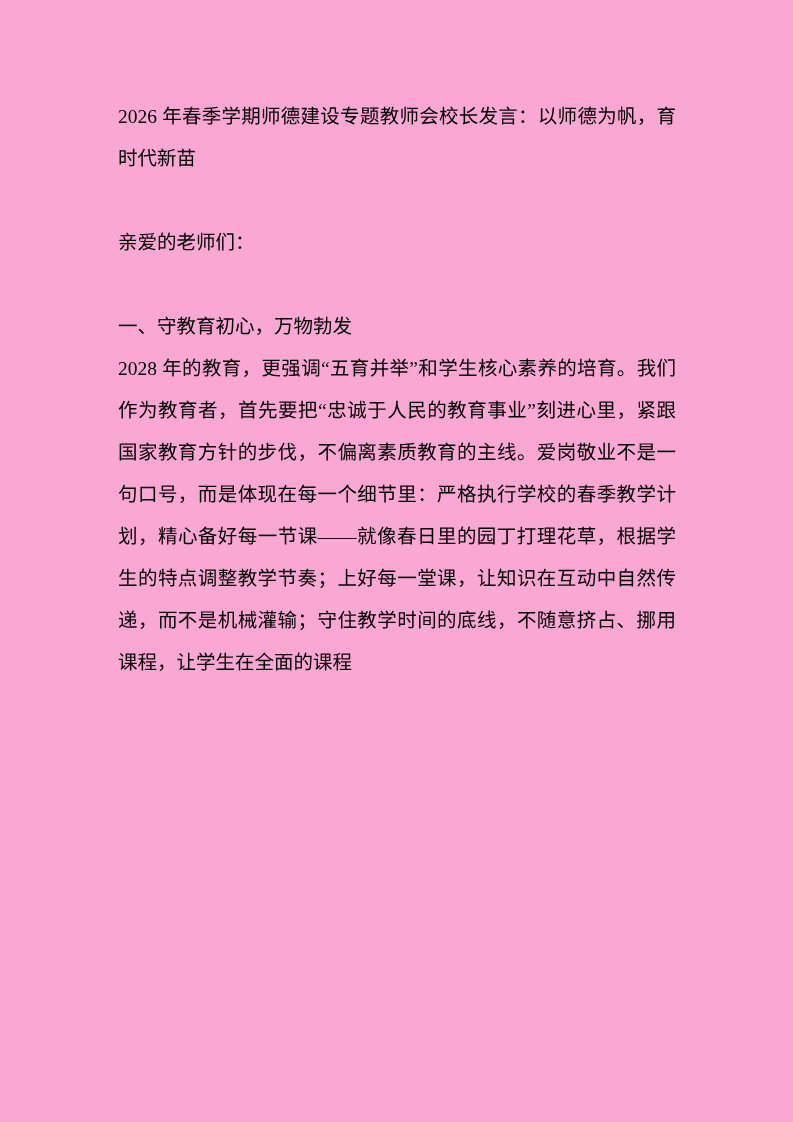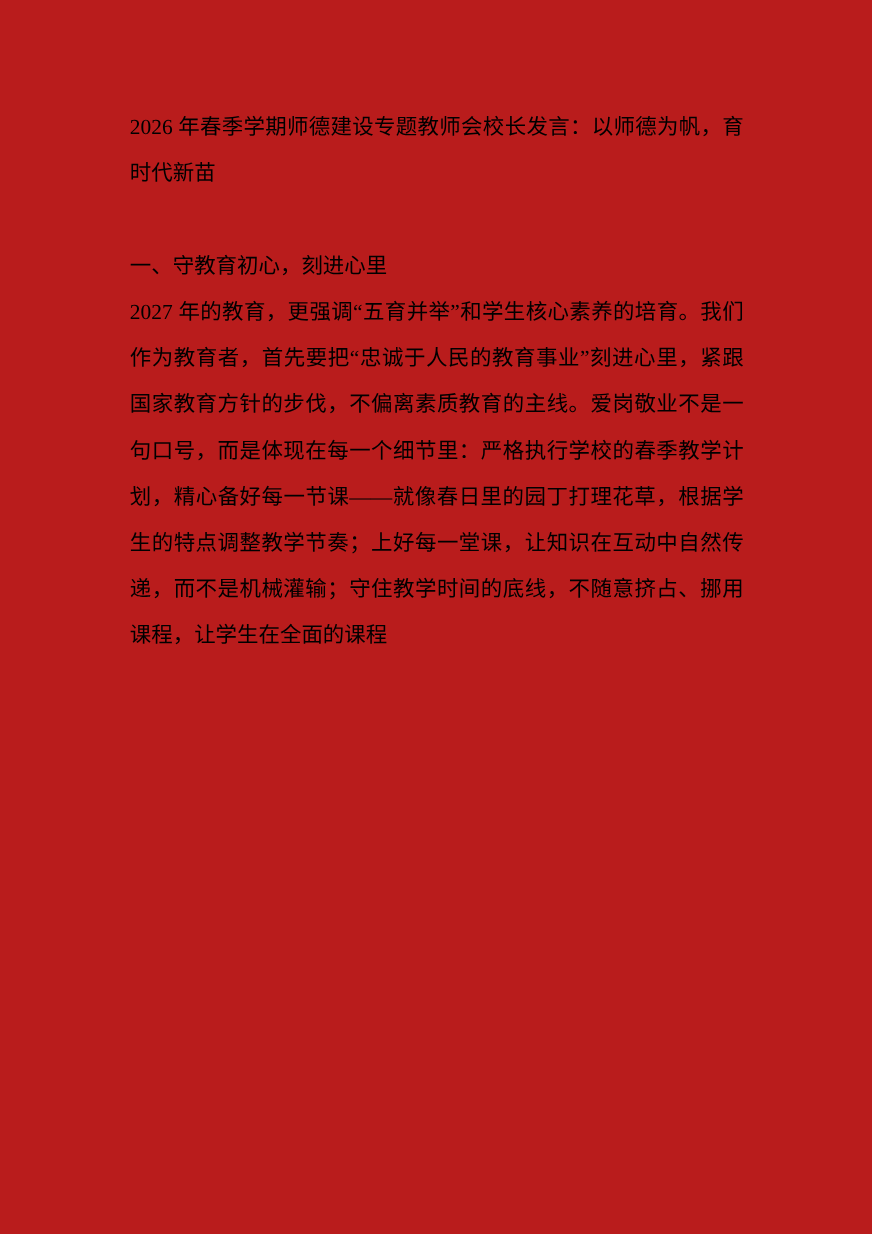--- a/index.html
+++ b/index.html
@@ -11,21 +11,21 @@
     width: 793px;
     height: 1122px;
     overflow: hidden;
     font-family: "Liberation Serif", "DejaVu Serif", serif;
     color: #000000;
   }
   .page {
     box-sizing: border-box;
     width: 793px;
     height: 1122px;
-    background: #b91c1c;
+    background: #f9a8d4;
     padding: 96px 117px 0 118px;
   }
   .doc-block {
     font-size: 19.5px;
     line-height: 42px;
     text-align: justify;
     text-justify: inter-ideograph;
     margin: 0 0 42px 0;
     word-break: break-all;
     overflow-wrap: anywhere;
@@ -37,21 +37,22 @@
     font-weight: normal;
   }
 </style>
 </head>
 <body>
 
 <div class="page">
 
   <div class="doc-block doc-title">2026 年春季学期师德建设专题教师会校长发言：以师德为帆，育时代新苗</div>
 
+  <div class="doc-block">亲爱的老师们：</div>
 
 
 
   <div class="doc-block" style="margin-bottom:0;">
-    <div>一、守教育初心，刻进心里</div>
-    <div>2027 年的教育，更强调“五育并举”和学生核心素养的培育。我们作为教育者，首先要把“忠诚于人民的教育事业”刻进心里，紧跟国家教育方针的步伐，不偏离素质教育的主线。爱岗敬业不是一句口号，而是体现在每一个细节里：严格执行学校的春季教学计划，精心备好每一节课——就像春日里的园丁打理花草，根据学生的特点调整教学节奏；上好每一堂课，让知识在互动中自然传递，而不是机械灌输；守住教学时间的底线，不随意挤占、挪用课程，让学生在全面的课程</div>
+    <div>一、守教育初心，万物勃发</div>
+    <div>2028 年的教育，更强调“五育并举”和学生核心素养的培育。我们作为教育者，首先要把“忠诚于人民的教育事业”刻进心里，紧跟国家教育方针的步伐，不偏离素质教育的主线。爱岗敬业不是一句口号，而是体现在每一个细节里：严格执行学校的春季教学计划，精心备好每一节课——就像春日里的园丁打理花草，根据学生的特点调整教学节奏；上好每一堂课，让知识在互动中自然传递，而不是机械灌输；守住教学时间的底线，不随意挤占、挪用课程，让学生在全面的课程</div>
   </div>
 
 </div>
 
 </body></html>

